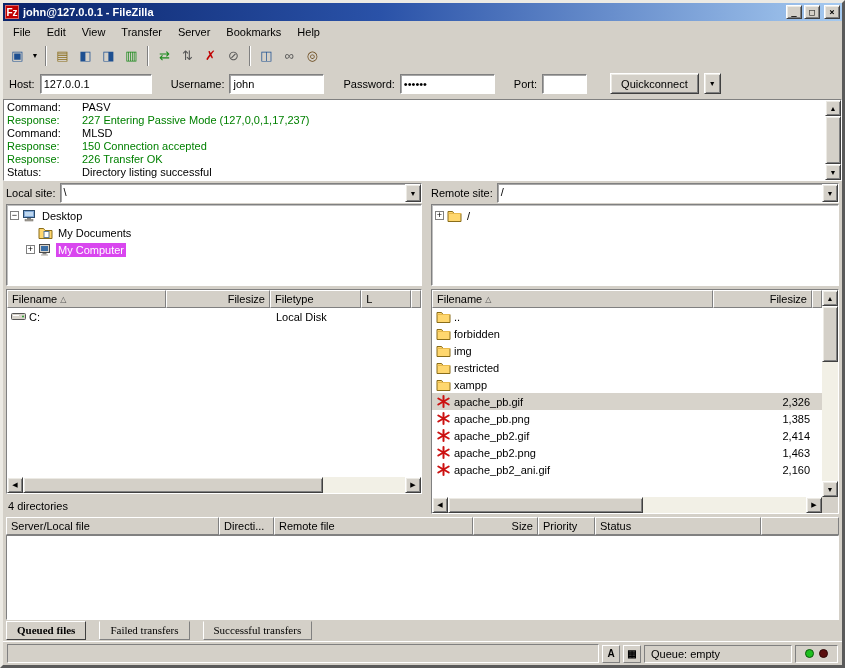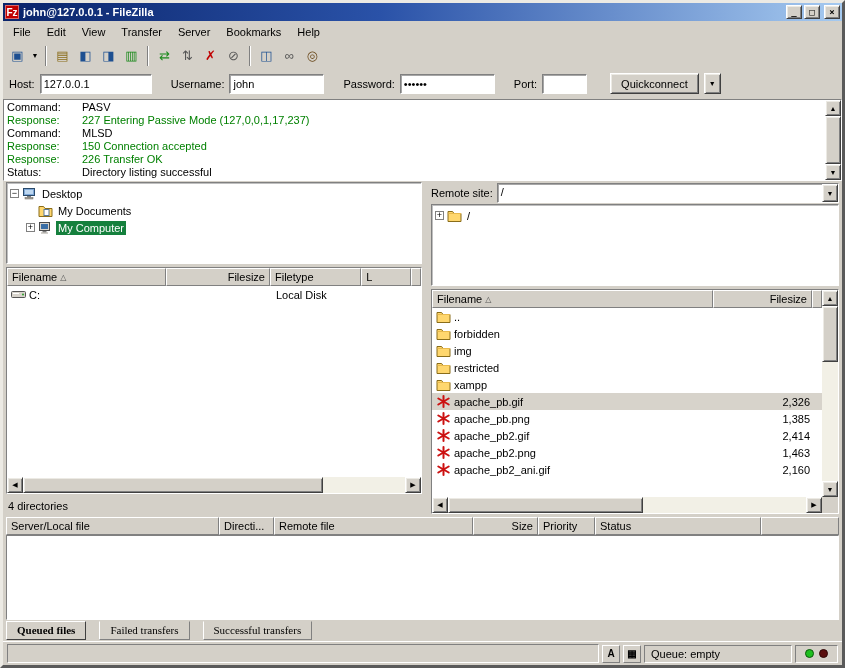--- a/index.html
+++ b/index.html
@@ -84,21 +84,21 @@
                box-shadow:inset 1px 1px 0 #ECEAE4, inset -1px -1px 0 #808080;
                display:inline-flex; align-items:center; justify-content:center; }
 
   .tree { flex:0 0 82px; margin:0 3px 3px; background:#fff; padding-top:2px; overflow:hidden;
           border:1px solid; border-color:#808080 #fff #fff #808080; box-shadow:inset 1px 1px 0 rgba(0,0,0,.25); }
   .tree-row { height:17px; display:flex; align-items:center; gap:3px; }
   .expander { width:9px; height:9px; flex:0 0 9px; border:1px solid #808080; background:#fff;
               font-size:9px; line-height:7px; text-align:center; }
   .expander.empty { border-color:transparent; background:transparent; }
   .tree-label { padding:1px 2px; white-space:nowrap; }
-  .tree-label.selected { background:#15803d; color:#fff; }
+  .tree-label.selected { background:#d946ef; color:#fff; }
 
   
   .listwrap { flex:1; margin:0 3px; display:flex; background:#fff; overflow:hidden;
               border:1px solid; border-color:#808080 #fff #fff #808080; }
   .list-main { flex:1; display:flex; flex-direction:column; min-width:0; }
   .list-header { flex:0 0 18px; display:flex; background:#D4D0C8; overflow:hidden; }
   .col-h { height:18px; display:inline-flex; align-items:center; gap:3px; padding:0 4px; background:#D4D0C8;
            border:1px solid; border-color:#fff #808080 #808080 #fff; white-space:nowrap; overflow:hidden; }
   .col-h.fill { flex:1; }
   .sort { font-size:8px; color:#555; }
@@ -230,20 +230,27 @@
       <span class="sb-track">
           <span class="sb-thumb v" style="height:100%"></span>
         </span>
       <span class="sb-btn">▼</span>
     </div>
   </div>
 
   <div class="panes">
 
     <div class="pane pane-left">
+      <div class="site-row">
+        <span>Local site:</span>
+        <span class="combo">
+          <span class="combo-text">\</span>
+          <span class="combo-btn">▼</span>
+        </span>
+      </div>
       <div class="tree" id="local-tree">
           <div class="tree-row" style="padding-left: 3px;">
             <span class="expander">−</span>
             <span class="fi">
               <svg width="15" height="13" viewBox="0 0 15 13">
                 <rect x="1.5" y="1.5" width="11" height="7" fill="#7FA8D8" stroke="#2a4a6a"></rect>
                 <rect x="3" y="3" width="8" height="4" fill="#BFD8F0"></rect>
                 <rect x="5" y="9" width="4" height="1.5" fill="#808080"></rect>
                 <rect x="3" y="10.5" width="8" height="1.5" fill="#A8A49C" stroke="#6a665e" stroke-width="0.5"></rect>
               </svg>

